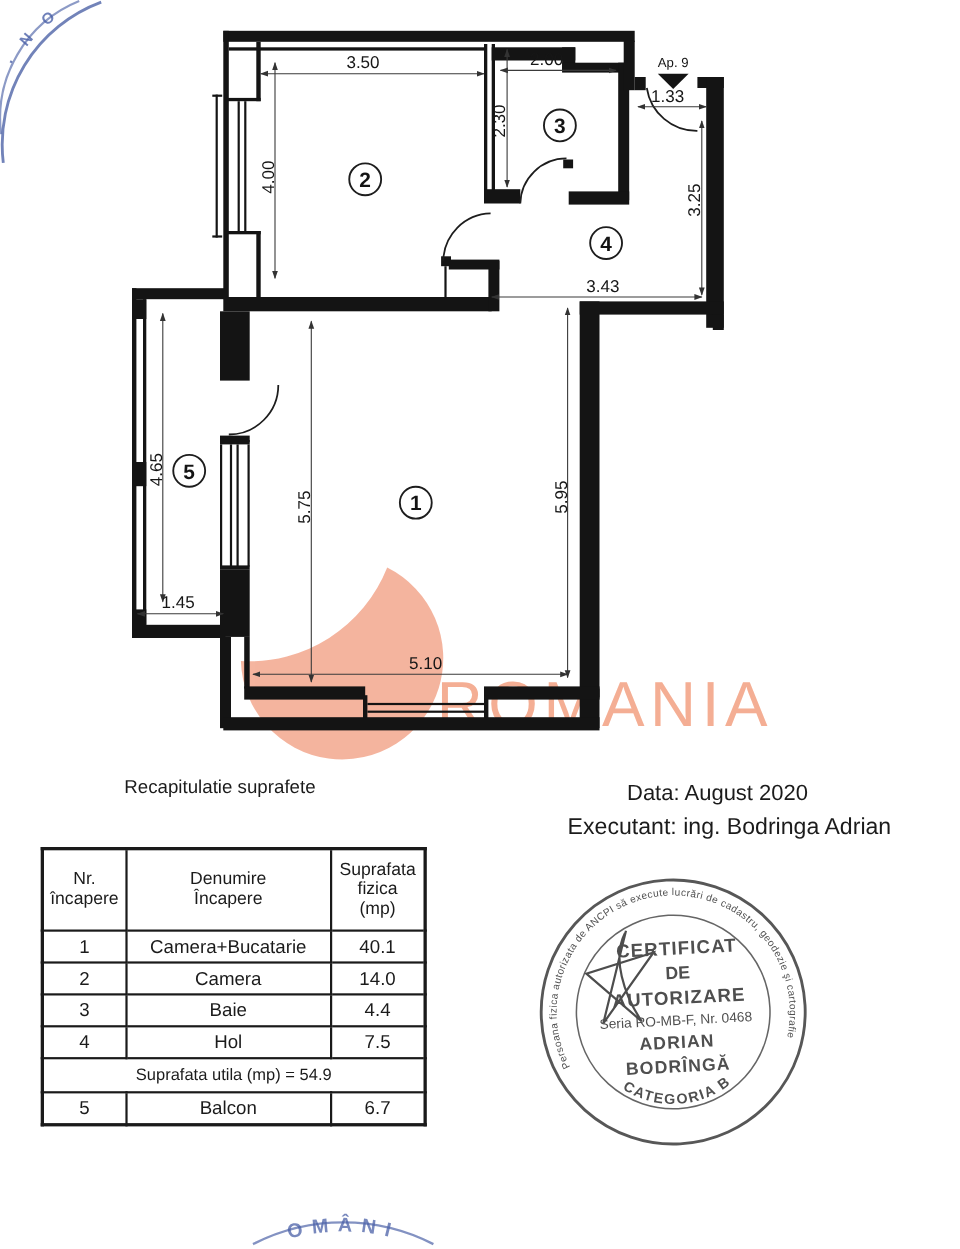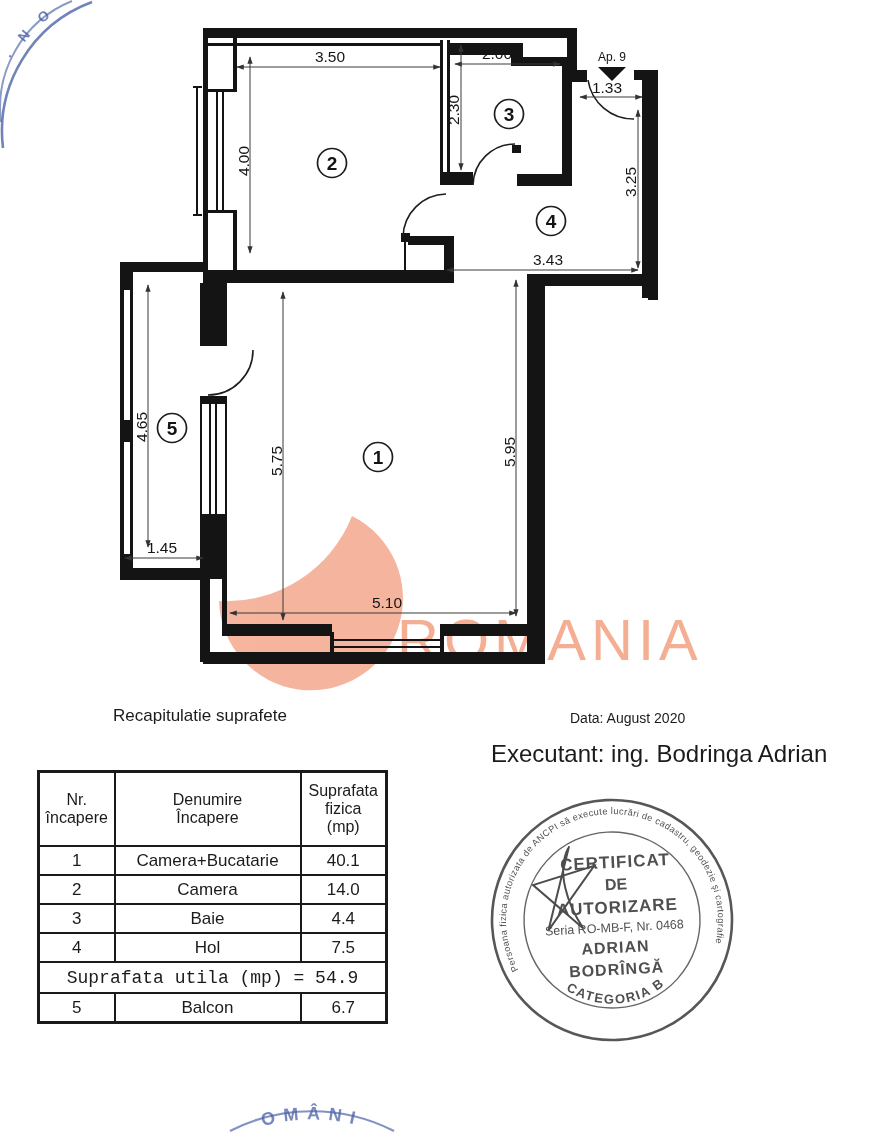--- a/index.html
+++ b/index.html
@@ -11,28 +11,28 @@
   .dim{stroke:#3a3a3a;stroke-width:1;}
   .dimtxt{font-size:15.5px;fill:#161616;}
   .roomcirc{fill:none;stroke:#1d1d1d;stroke-width:1.7;}
   .roomnum{font-size:19px;font-weight:600;fill:#141414;text-anchor:middle;}
   .stamp-ink{fill:#3c3c3c;}
   .blue{stroke:#4f64a8;fill:none;}
   .bluetxt{fill:#4b61a8;font-weight:bold;}
   
   .ovl{position:absolute;}
   #tbl-title{left:113px;top:706px;font-size:17px;text-align:center;}
-  #meta-date{left:570px;top:710px;font-size:14px;}
-  #meta-exec{left:491px;top:740px;font-size:24px;text-align:right;}
+  #meta-date{left:570px;top:710px;font-size:20px;}
+  #meta-exec{left:516px;top:740px;font-size:21px;text-align:right;}
   table.areas{position:absolute;left:37px;top:738px;border-collapse:collapse;
       border:3px solid #1a1a1a;table-layout:fixed;margin-top:32px;}
   table.areas td{border:2px solid #1a1a1a;text-align:center;vertical-align:middle;
       font-size:17px;padding:0 2px;height:27px;}
   table.areas td.hdr{font-size:16px;line-height:1.12;height:72px;}
-  table.areas td.merged{font-size:18px;height:29px;font-family:Liberation Mono, monospace;}
+  table.areas td.merged{font-size:15px;height:29px;}
   .c1{width:76px;} .c2{width:186px;} .c3{width:86px;}
 </style>
 </head>
 <body>
 
 <svg id="plan-svg" width="873" height="1135" viewBox="0 0 873 1135" xmlns="http://www.w3.org/2000/svg">
   <defs>
     <marker id="arr" viewBox="0 0 10 10" refX="9" refY="5" markerWidth="7.5" markerHeight="7.5" orient="auto-start-reverse">
       <path d="M0,1.5 L10,5 L0,8.5 z" fill="#333"></path>
     </marker>

